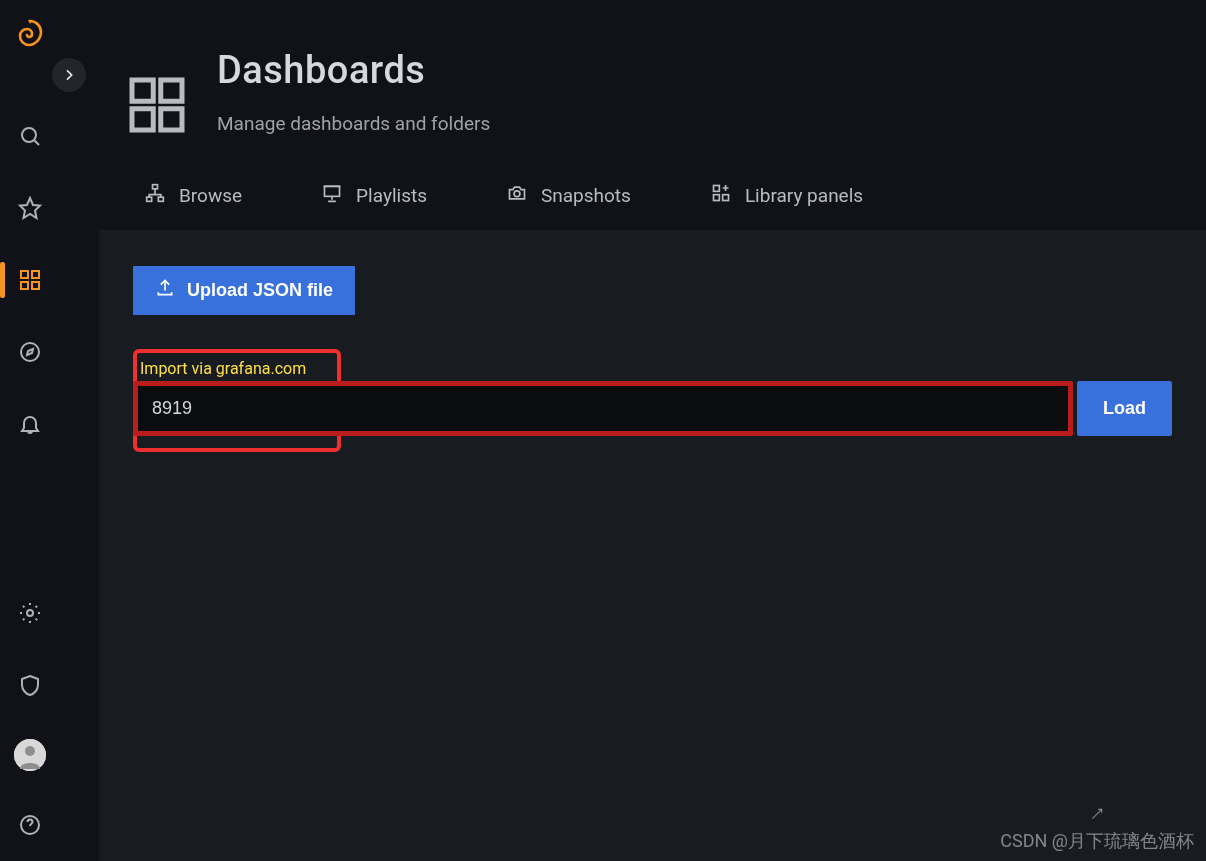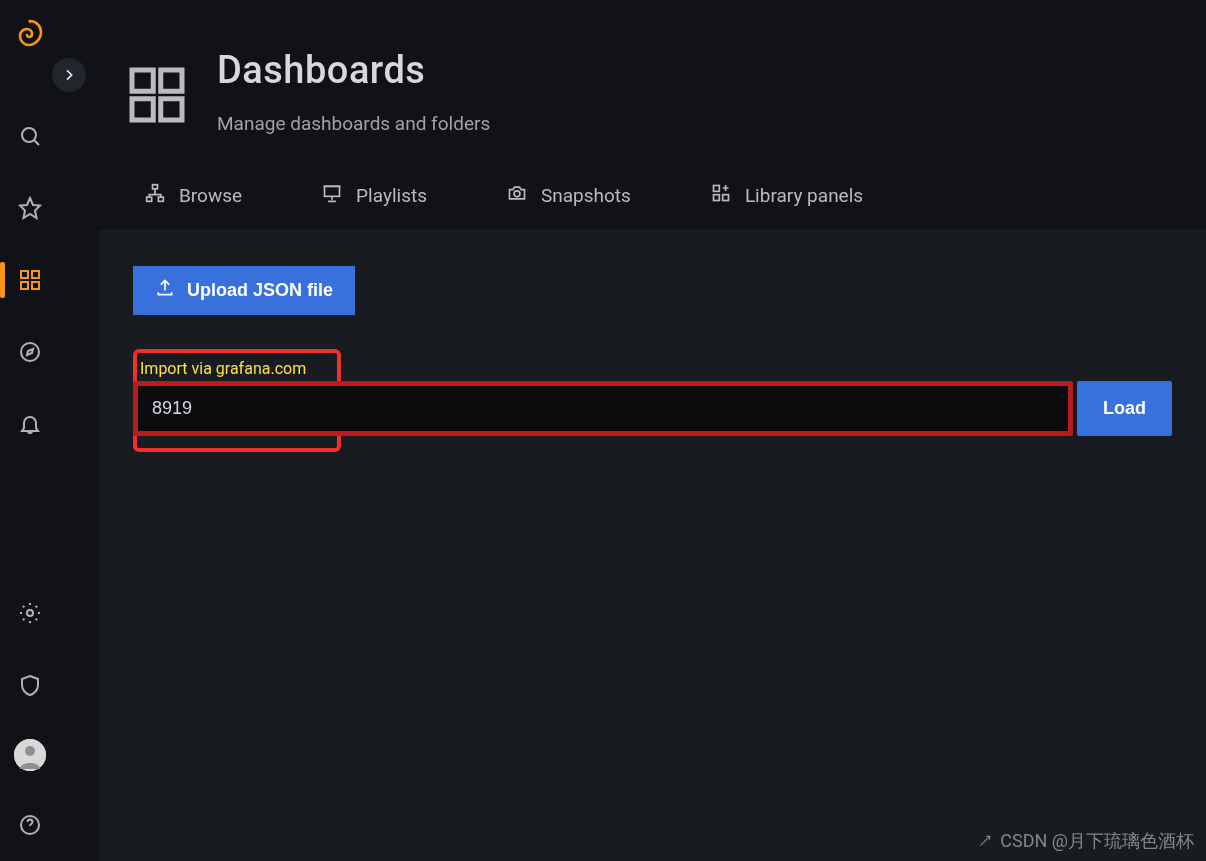--- a/index.html
+++ b/index.html
@@ -18,21 +18,21 @@
   .rail .avatar-circle svg { width: 32px; height: 32px; }
 
   .expand-badge { position: absolute; left: 52px; top: 58px; width: 34px; height: 34px; border-radius: 50%; background: #22252b; display: flex; align-items: center; justify-content: center; cursor: pointer; z-index: 10; }
   .expand-badge svg { width: 16px; height: 16px; stroke: #e6e8ed; fill: none; stroke-width: 2.5; }
 
   
   .divider { width: 15px; background: #111217; height: 100%; }
 
   
   .main { flex: 1; height: 100%; background: #111217; display: flex; flex-direction: column; }
-  .header { display: flex; align-items: center; gap: 30px; padding: 48px 0 0 52px; }
+  .header { display: flex; align-items: flex-end; gap: 30px; padding: 48px 0 0 52px; }
   .header .big-icon { width: 60px; height: 60px; margin-top: 6px; }
   .header .big-icon svg { width: 60px; height: 60px; stroke: #b9bbc0; fill: none; stroke-width: 2; }
   .header h1 { font-size: 38px; font-weight: 500; color: #d6d8dd; letter-spacing: .5px; }
   .header .subtitle { font-size: 19px; color: #9fa2a8; margin-top: 20px; }
 
   
   .tabs { display: flex; align-items: center; gap: 80px; padding: 38px 0 22px 70px; margin-top: 10px; }
   .tab { display: flex; align-items: center; gap: 14px; font-size: 19px; color: #b9bbc0; cursor: pointer; }
   .tab svg { width: 20px; height: 20px; stroke: #b9bbc0; fill: none; stroke-width: 2; }
 
@@ -46,21 +46,21 @@
   .field-label { font-size: 16px; color: #fde047; margin-bottom: 8px; display: block; }
   .hi-row { display: flex; align-items: stretch; }
   .hi-row input { flex: 1; background: #0b0c0e; border: 5px solid #b91c1c; color: #d6d8dd; font-size: 18px; padding: 12px 14px; border-radius: 2px; outline: none; }
   .load-btn { background: #3871dc; color: #fff; font-size: 18px; font-weight: 600; padding: 0 26px; border: none; border-radius: 2px; margin-left: 4px; cursor: pointer; }
 
   .highlight-box { position: relative; display: inline-block; border: 4px solid #ef2e2e; border-radius: 6px; padding: 0 4px 14px 0; margin-right: -4px; }
   .highlight-box .field-label { padding: 6px 10px 0 3px; }
 
   .json-textarea { width: 100%; height: 320px; background: #0b0c0e; border: 1px solid #2d3136; border-radius: 2px; resize: none; color: #d6d8dd; font-size: 15px; padding: 10px; outline: none; font-family: inherit; }
 
-  .watermark { position: fixed; right: 12px; bottom: 8px; font-size: 18px; color: rgba(220,220,224,.55); display:flex; align-items:center; gap:8px; pointer-events:none;}
+  .watermark { position: fixed; right: 12px; bottom: 8px; font-size: 18px; color: rgba(220,220,224,.55); display:flex; align-items:center; gap:8px; pointer-events:none;flex-direction:column;}
   .watermark svg { width:14px; height:14px; stroke: rgba(220,220,224,.55); fill:none; stroke-width:2;}
 </style>
 </head>
 <body>
 
 <div class="rail">
   <div class="logo">
     <svg viewBox="0 0 32 32">
         <path d="M16 3 C22 3 27 8 27 14 C27 21 21 27 15 27 C10 27 6 23 6 18 C6 14 9 11 13 11 C16 11 18 13 18 16 C18 18 17 19 15 19 C14 19 13 18 13 17" stroke="#f7941d" stroke-width="2.6" fill="none" stroke-linecap="round"></path>
         <path d="M14 2 L16 6 L18 2 Z" fill="#f7941d" stroke="none"></path>

